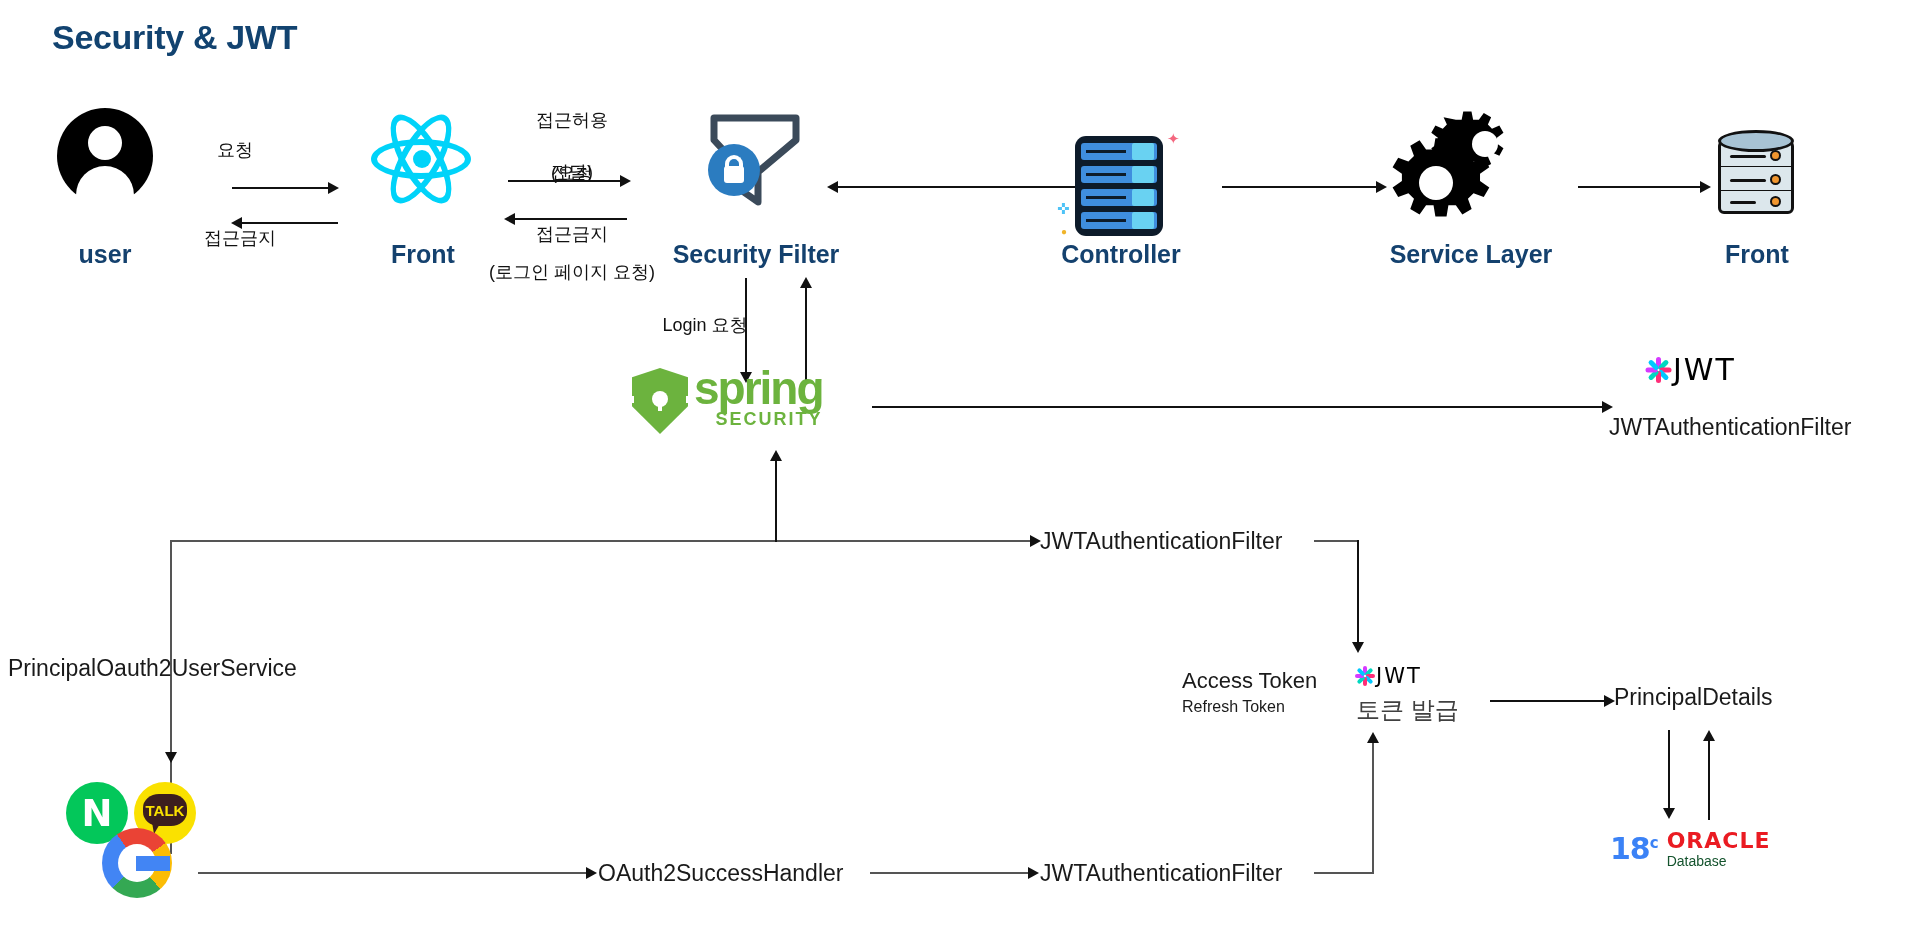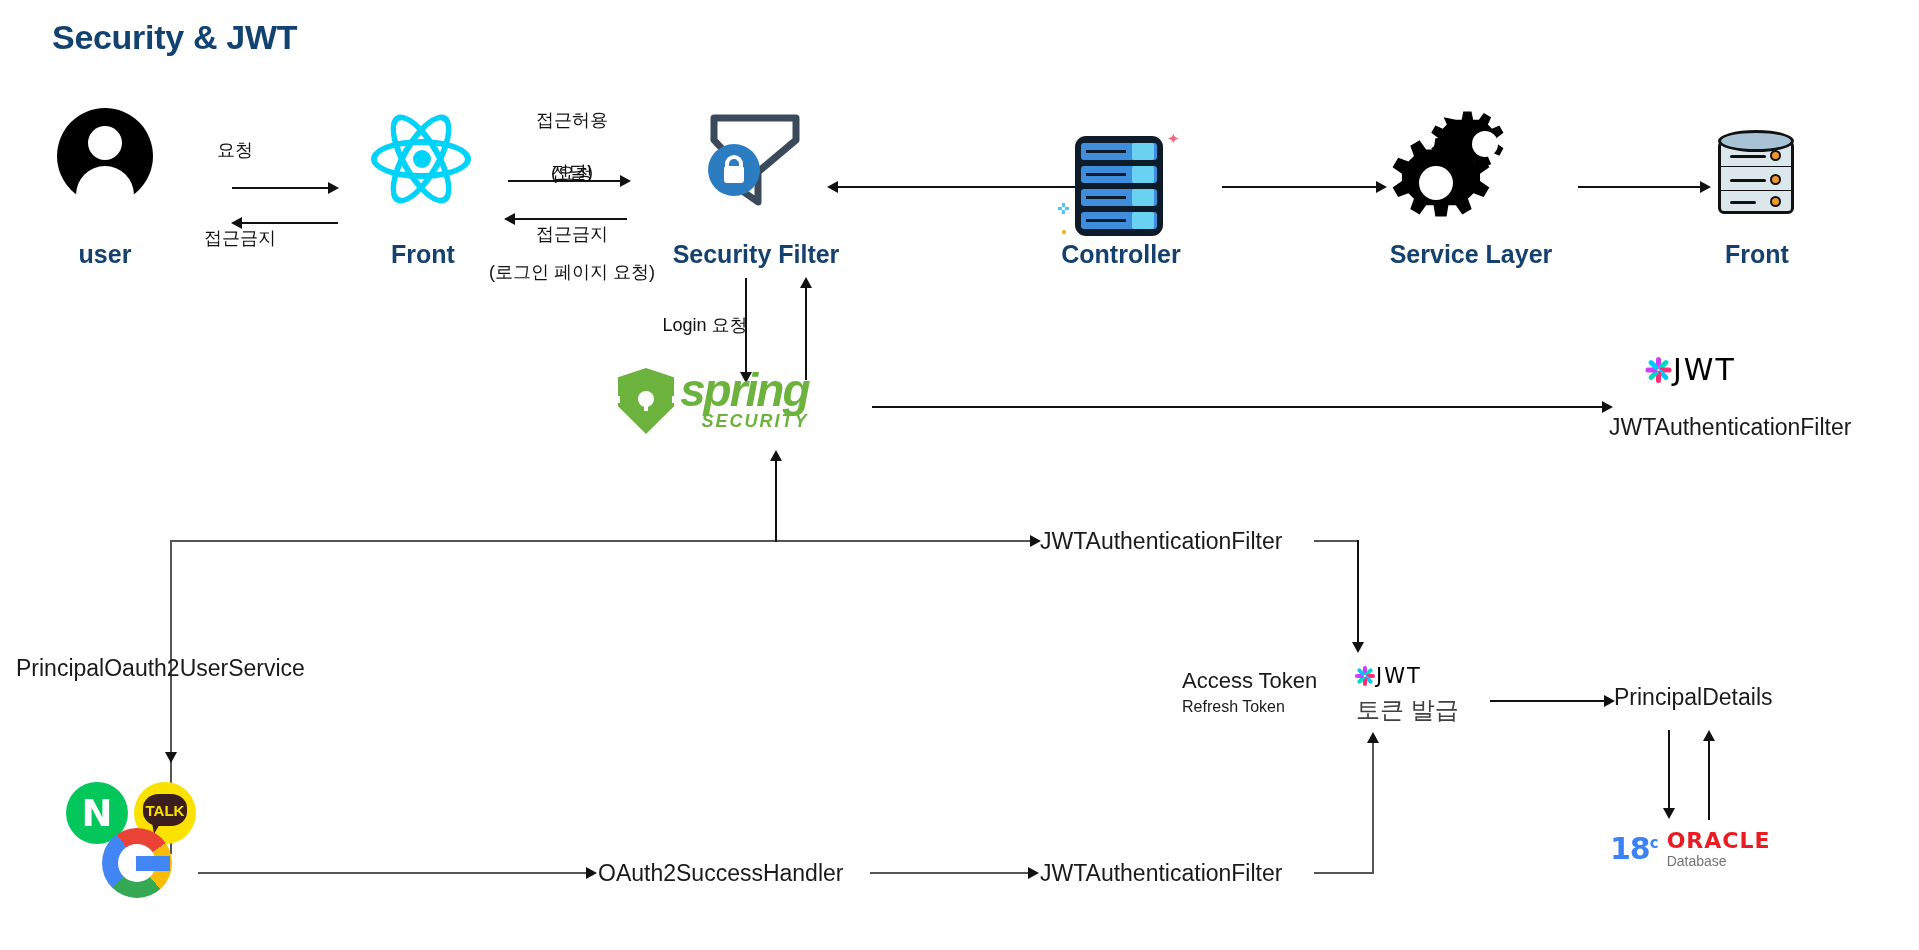--- a/index.html
+++ b/index.html
@@ -76,21 +76,21 @@
         clip-path:polygon(0 0,100% 0,22% 100%);}
   .gg{position:absolute;width:70px;height:70px;border-radius:50%;
       background:conic-gradient(from -35deg,#ea4335 0 25%,#fbbc05 25% 48%,#34a853 48% 72%,#4285f4 72% 100%);}
   .gg::before{content:"";position:absolute;left:16px;top:16px;width:38px;height:38px;border-radius:50%;background:#fff;}
   .gg::after{content:"";position:absolute;left:34px;top:28px;width:34px;height:15px;background:#4285f4;}
   .gg i{position:absolute;left:34px;top:29px;width:22px;height:13px;background:#4285f4;z-index:3;}
   
   .ora-18{font-size:30px;font-weight:bold;color:#3b82f6;font-family:"DejaVu Sans",sans-serif;letter-spacing:-1px;}
   .ora-c{font-size:15px;vertical-align:super;}
   .ora-r{font-size:22px;font-weight:bold;color:#ea1b22;letter-spacing:1px;font-family:"DejaVu Sans",sans-serif;}
-  .ora-d{font-size:14px;color:#737373;}
+  .ora-d{font-size:14px;color:#14532d;}
 </style>
 </head>
 <body>
 
 <div class="abs" id="title">Security &amp; JWT</div>
 
 <div class="abs" style="left:57px;top:108px;">
     <div class="user-ic"></div>
   </div>
 <div class="abs node-label" style="left:27px;top:240px;width:156px;">user</div>
@@ -183,21 +183,21 @@
   </div>
 </div>
 <div class="abs node-label" style="left:1692px;top:240px;width:130px;">Front</div>
 
 <div class="abs kr" style="left:640px;top:315px;width:130px;">Login 요청</div>
 <div class="ln lnv" style="left:745px;top:278px;height:94px;"></div>
 <div class="arw ar-d" style="left:740px;top:372px;"></div>
 <div class="ln lnv" style="left:805px;top:288px;height:92px;"></div>
 <div class="arw ar-u" style="left:800px;top:277px;"></div>
 
-<div class="abs" style="left:618px;top:368px;display:flex;align-items:center;font-style:italic;">
+<div class="abs" style="left:632px;top:368px;display:flex;align-items:flex-start;">
   <div style="position:relative;">
     <div class="shield"></div>
     <div class="sh-bar" style="left:-7px;"></div>
     <div class="sh-bar" style="left:54px;"></div>
   </div>
   <div style="margin-left:6px;">
     <div class="spring-txt">spring</div>
     <div class="sec-txt" style="text-align:right;">SECURITY</div>
   </div>
 </div>
@@ -225,21 +225,21 @@
 <div class="ln lnv lng" style="left:170px;top:540px;height:314px;"></div>
 <div class="ln lnv" style="left:775px;top:460px;height:82px;"></div>
 <div class="arw ar-u" style="left:770px;top:450px;"></div>
 
 <div class="abs plain" style="left:1040px;top:528px;">JWTAuthenticationFilter</div>
 
 <div class="ln lnh lng" style="left:1314px;top:540px;width:44px;"></div>
 <div class="ln lnv" style="left:1357px;top:540px;height:102px;"></div>
 <div class="arw ar-d" style="left:1352px;top:642px;"></div>
 
-<div class="abs plain" style="left:8px;top:655px;margin-left:8px;">PrincipalOauth2UserService</div>
+<div class="abs plain" style="left:8px;top:655px;">PrincipalOauth2UserService</div>
 <div class="arw ar-d" style="left:165px;top:752px;"></div>
 
 <div class="abs plain" style="left:1182px;top:668px;font-size:22px;">Access Token</div>
 <div class="abs plain" style="left:1182px;top:698px;font-size:16px;">Refresh Token</div>
 
 <div class="abs jwt" style="left:1354px;top:664px;">
   <div class="burst burst-s">
     <s style="background:#d63aff;transform:rotate(0deg)"></s>
     <s style="background:#00d8c0;transform:rotate(45deg)"></s>
     <s style="background:#ff2d78;transform:rotate(90deg)"></s>

